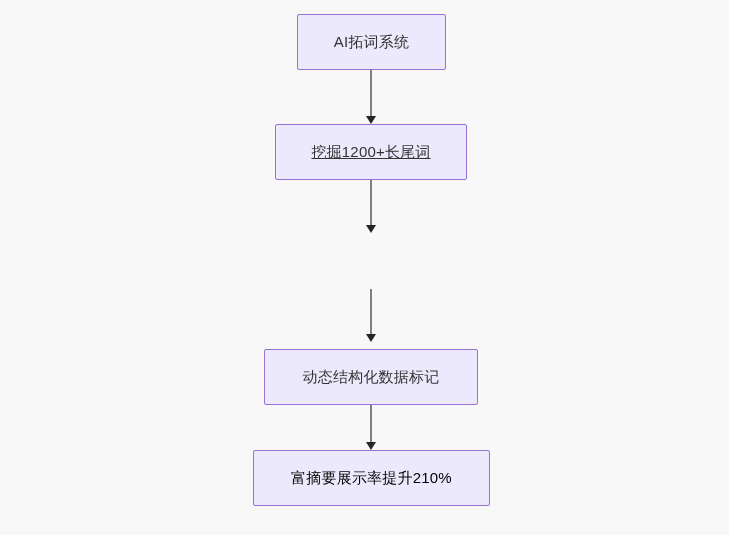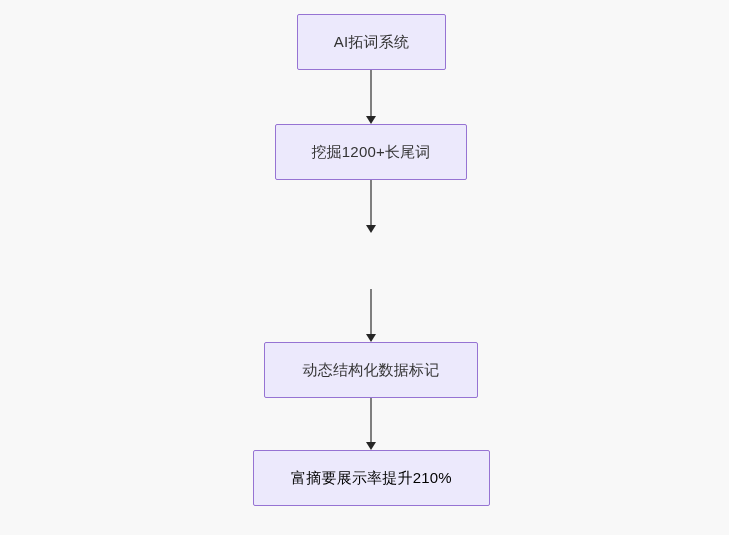--- a/index.html
+++ b/index.html
@@ -72,22 +72,22 @@
       <div class="edge-line" style="height: 45px; background: rgb(127, 127, 127);"></div>
       <div class="edge-head" style="top: 45px; border-top-color: rgb(38, 38, 38);"></div>
     </div>
     <div class="edge" style="left: 371px; top: 398px;">
       <div class="edge-line" style="height: 44px; background: rgb(127, 127, 127);"></div>
       <div class="edge-head" style="top: 44px; border-top-color: rgb(38, 38, 38);"></div>
     </div>
     <div class="node" style="left: 297px; top: 14px; width: 149px; height: 56px; background: rgb(236, 233, 252); border-color: rgb(150, 115, 211); color: rgb(51, 51, 51);">
       <span>AI拓词系统</span>
     </div>
-    <div class="node" style="left: 275px; top: 124px; width: 192px; height: 56px; background: rgb(236, 233, 252); border-color: rgb(150, 115, 211); color: rgb(51, 51, 51);">
+    <div class="node" style="left: 275px; top: 124px; width: 192px; height: 56px; background: rgb(236, 233, 252); border-color: rgb(150, 115, 211); color: rgb(51, 51, 51); text-decoration: underline;">
       <span>挖掘1200+长尾词</span>
     </div>
-    <div class="node" style="left: 264px; top: 342px; width: 214px; height: 56px; background: rgb(236, 233, 252); border-color: rgb(150, 115, 211); color: rgb(51, 51, 51);">
+    <div class="node" style="left: 264px; top: 349px; width: 214px; height: 56px; background: rgb(236, 233, 252); border-color: rgb(150, 115, 211); color: rgb(51, 51, 51);">
       <span>动态结构化数据标记</span>
     </div>
     <div class="node" style="left: 253px; top: 450px; width: 237px; height: 56px; background: rgb(236, 233, 252); border-color: rgb(150, 115, 211); color: #000000;">
       <span>富摘要展示率提升210%</span>
     </div>
   </div>
 
 </body></html>

